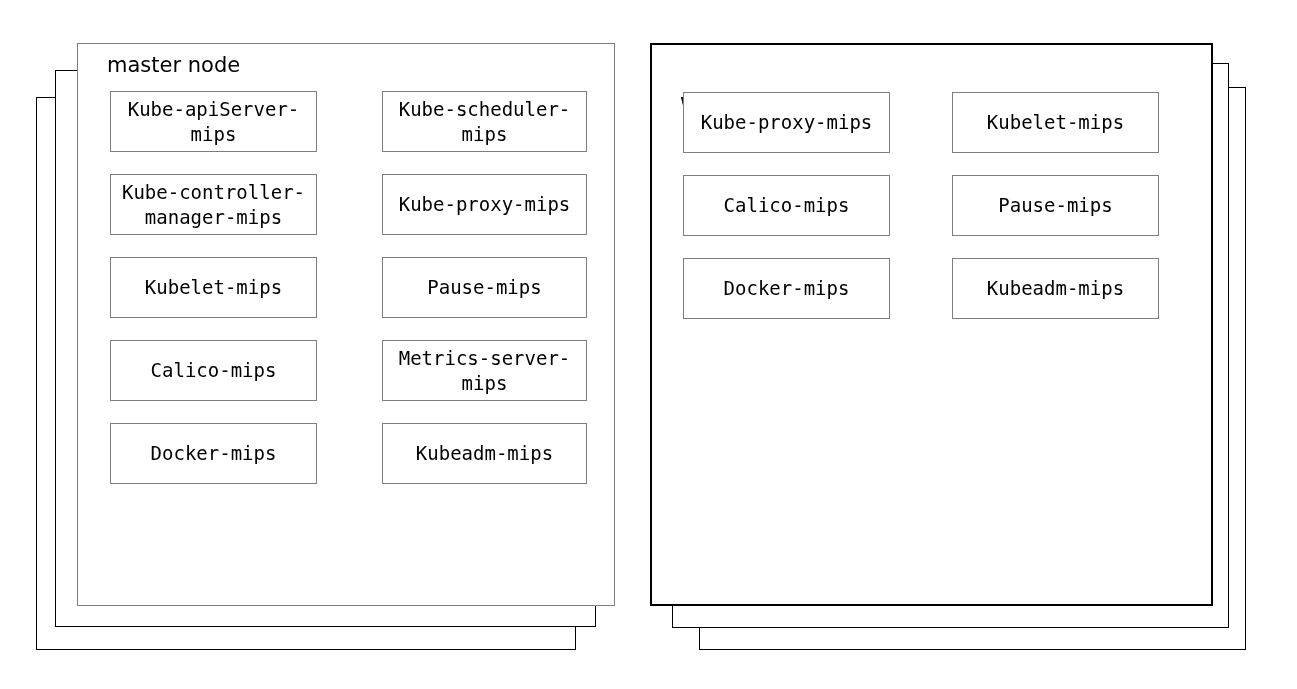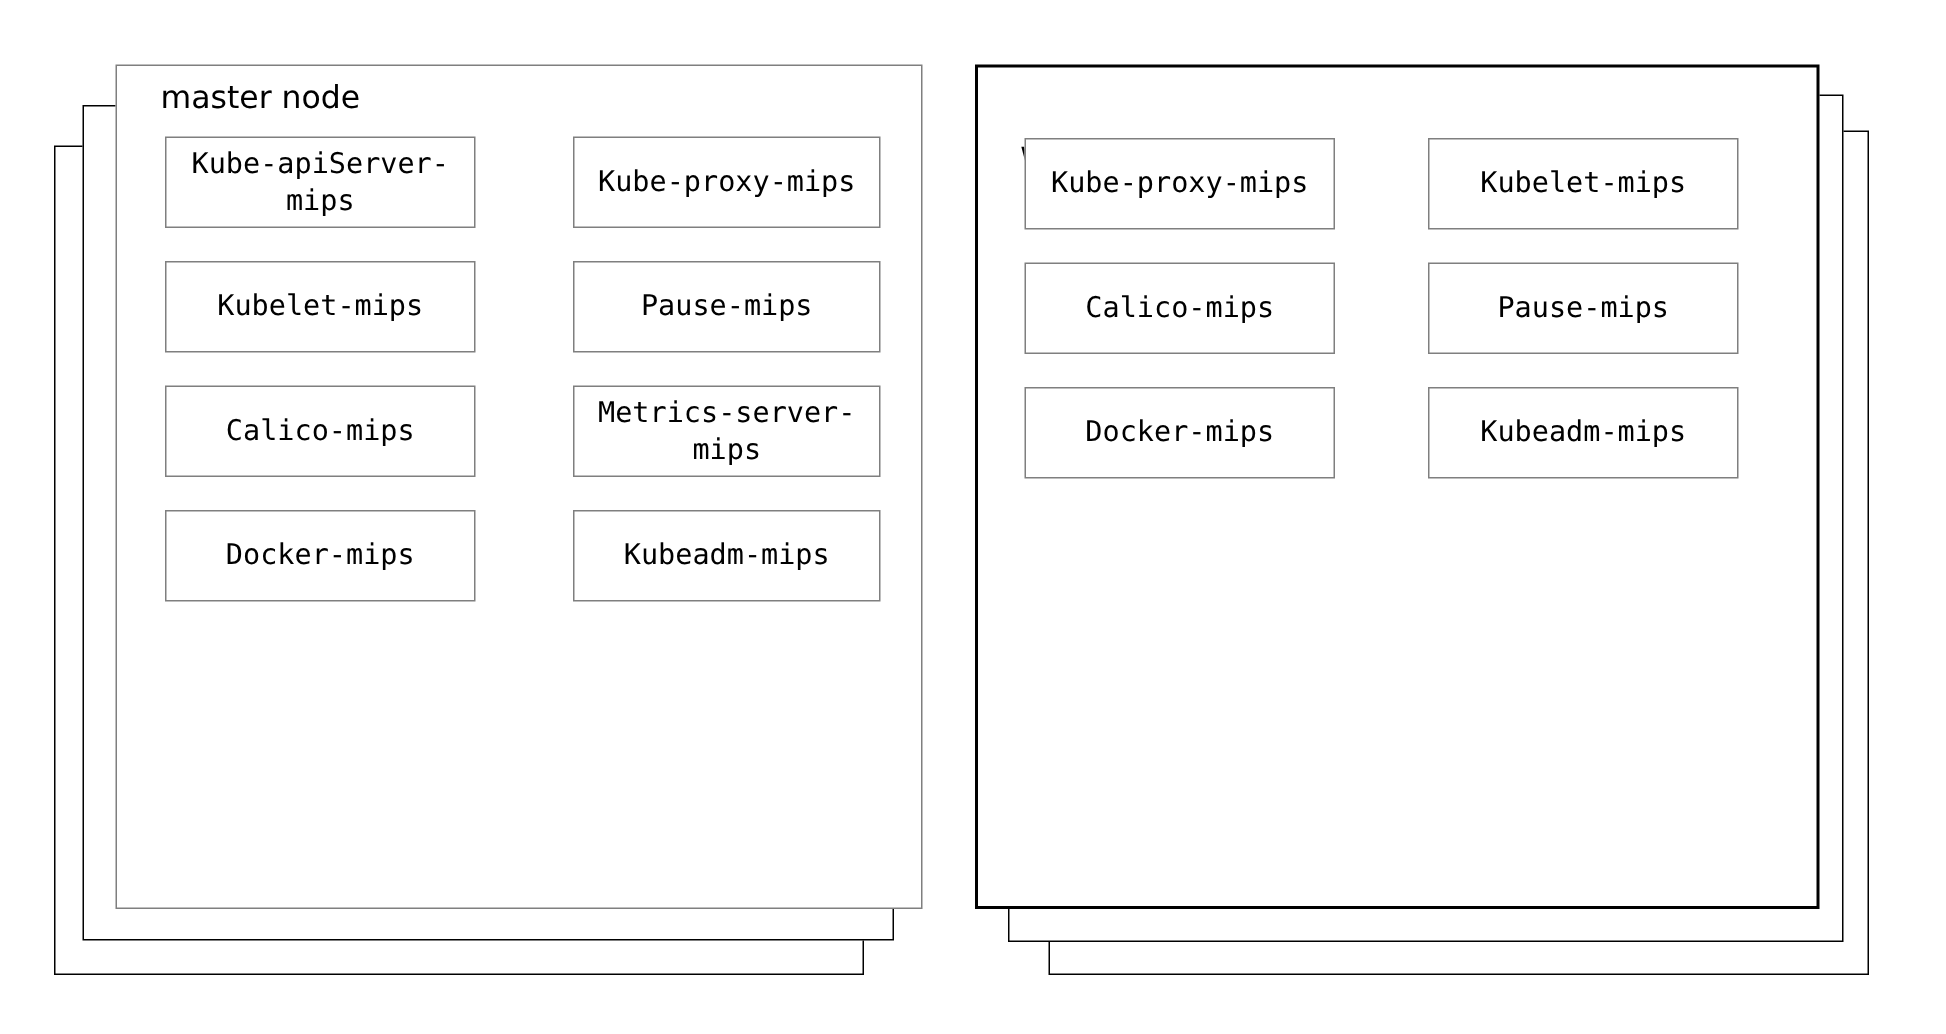--- a/index.html
+++ b/index.html
@@ -89,20 +89,22 @@
 <body>
 
 <div class="canvas">
 
   <div class="stack-layer master-back"></div>
   <div class="stack-layer master-middle"></div>
   <div class="node master-front">
     <div class="node-title">master node</div>
     <div class="grid">
         <div class="component-box">Kube-apiServer-mips</div>
+        <div class="component-box">Kube-scheduler-mips</div>
+        <div class="component-box">Kube-controller-manager-mips</div>
         <div class="component-box">Kube-proxy-mips</div>
         <div class="component-box">Kubelet-mips</div>
         <div class="component-box">Pause-mips</div>
         <div class="component-box">Calico-mips</div>
         <div class="component-box">Metrics-server-mips</div>
         <div class="component-box">Docker-mips</div>
         <div class="component-box">Kubeadm-mips</div>
       </div>
   </div>
 

